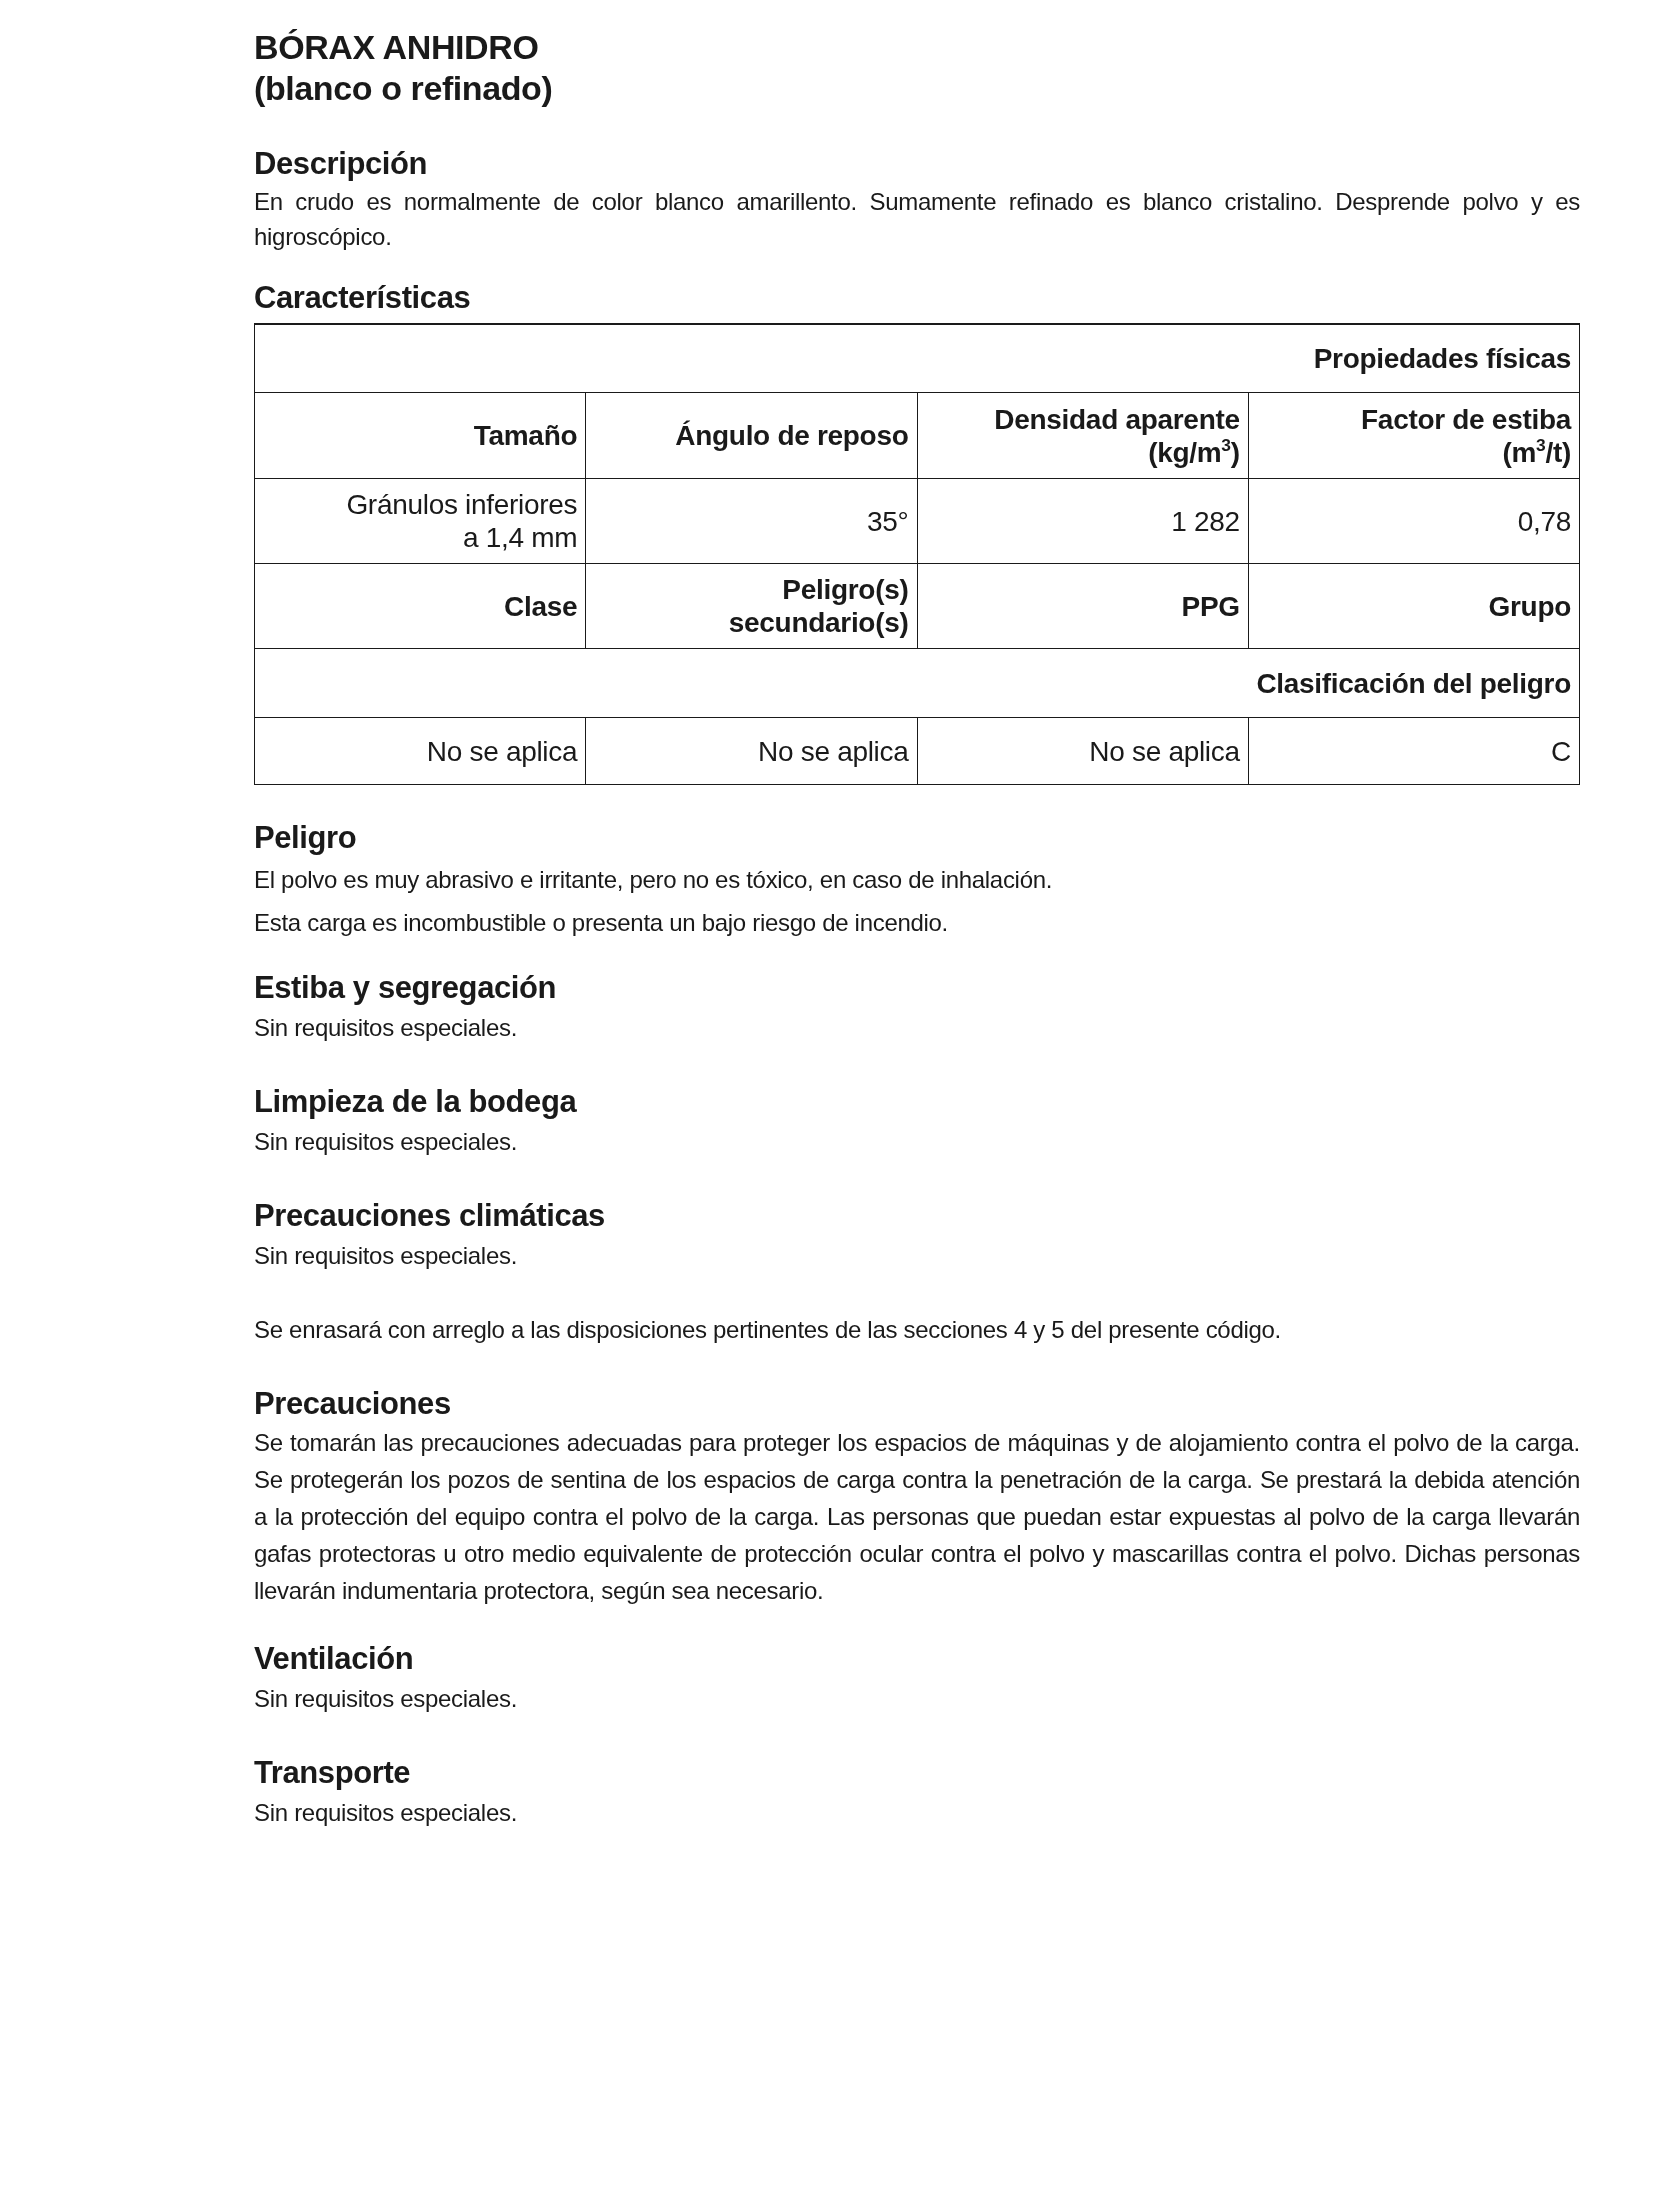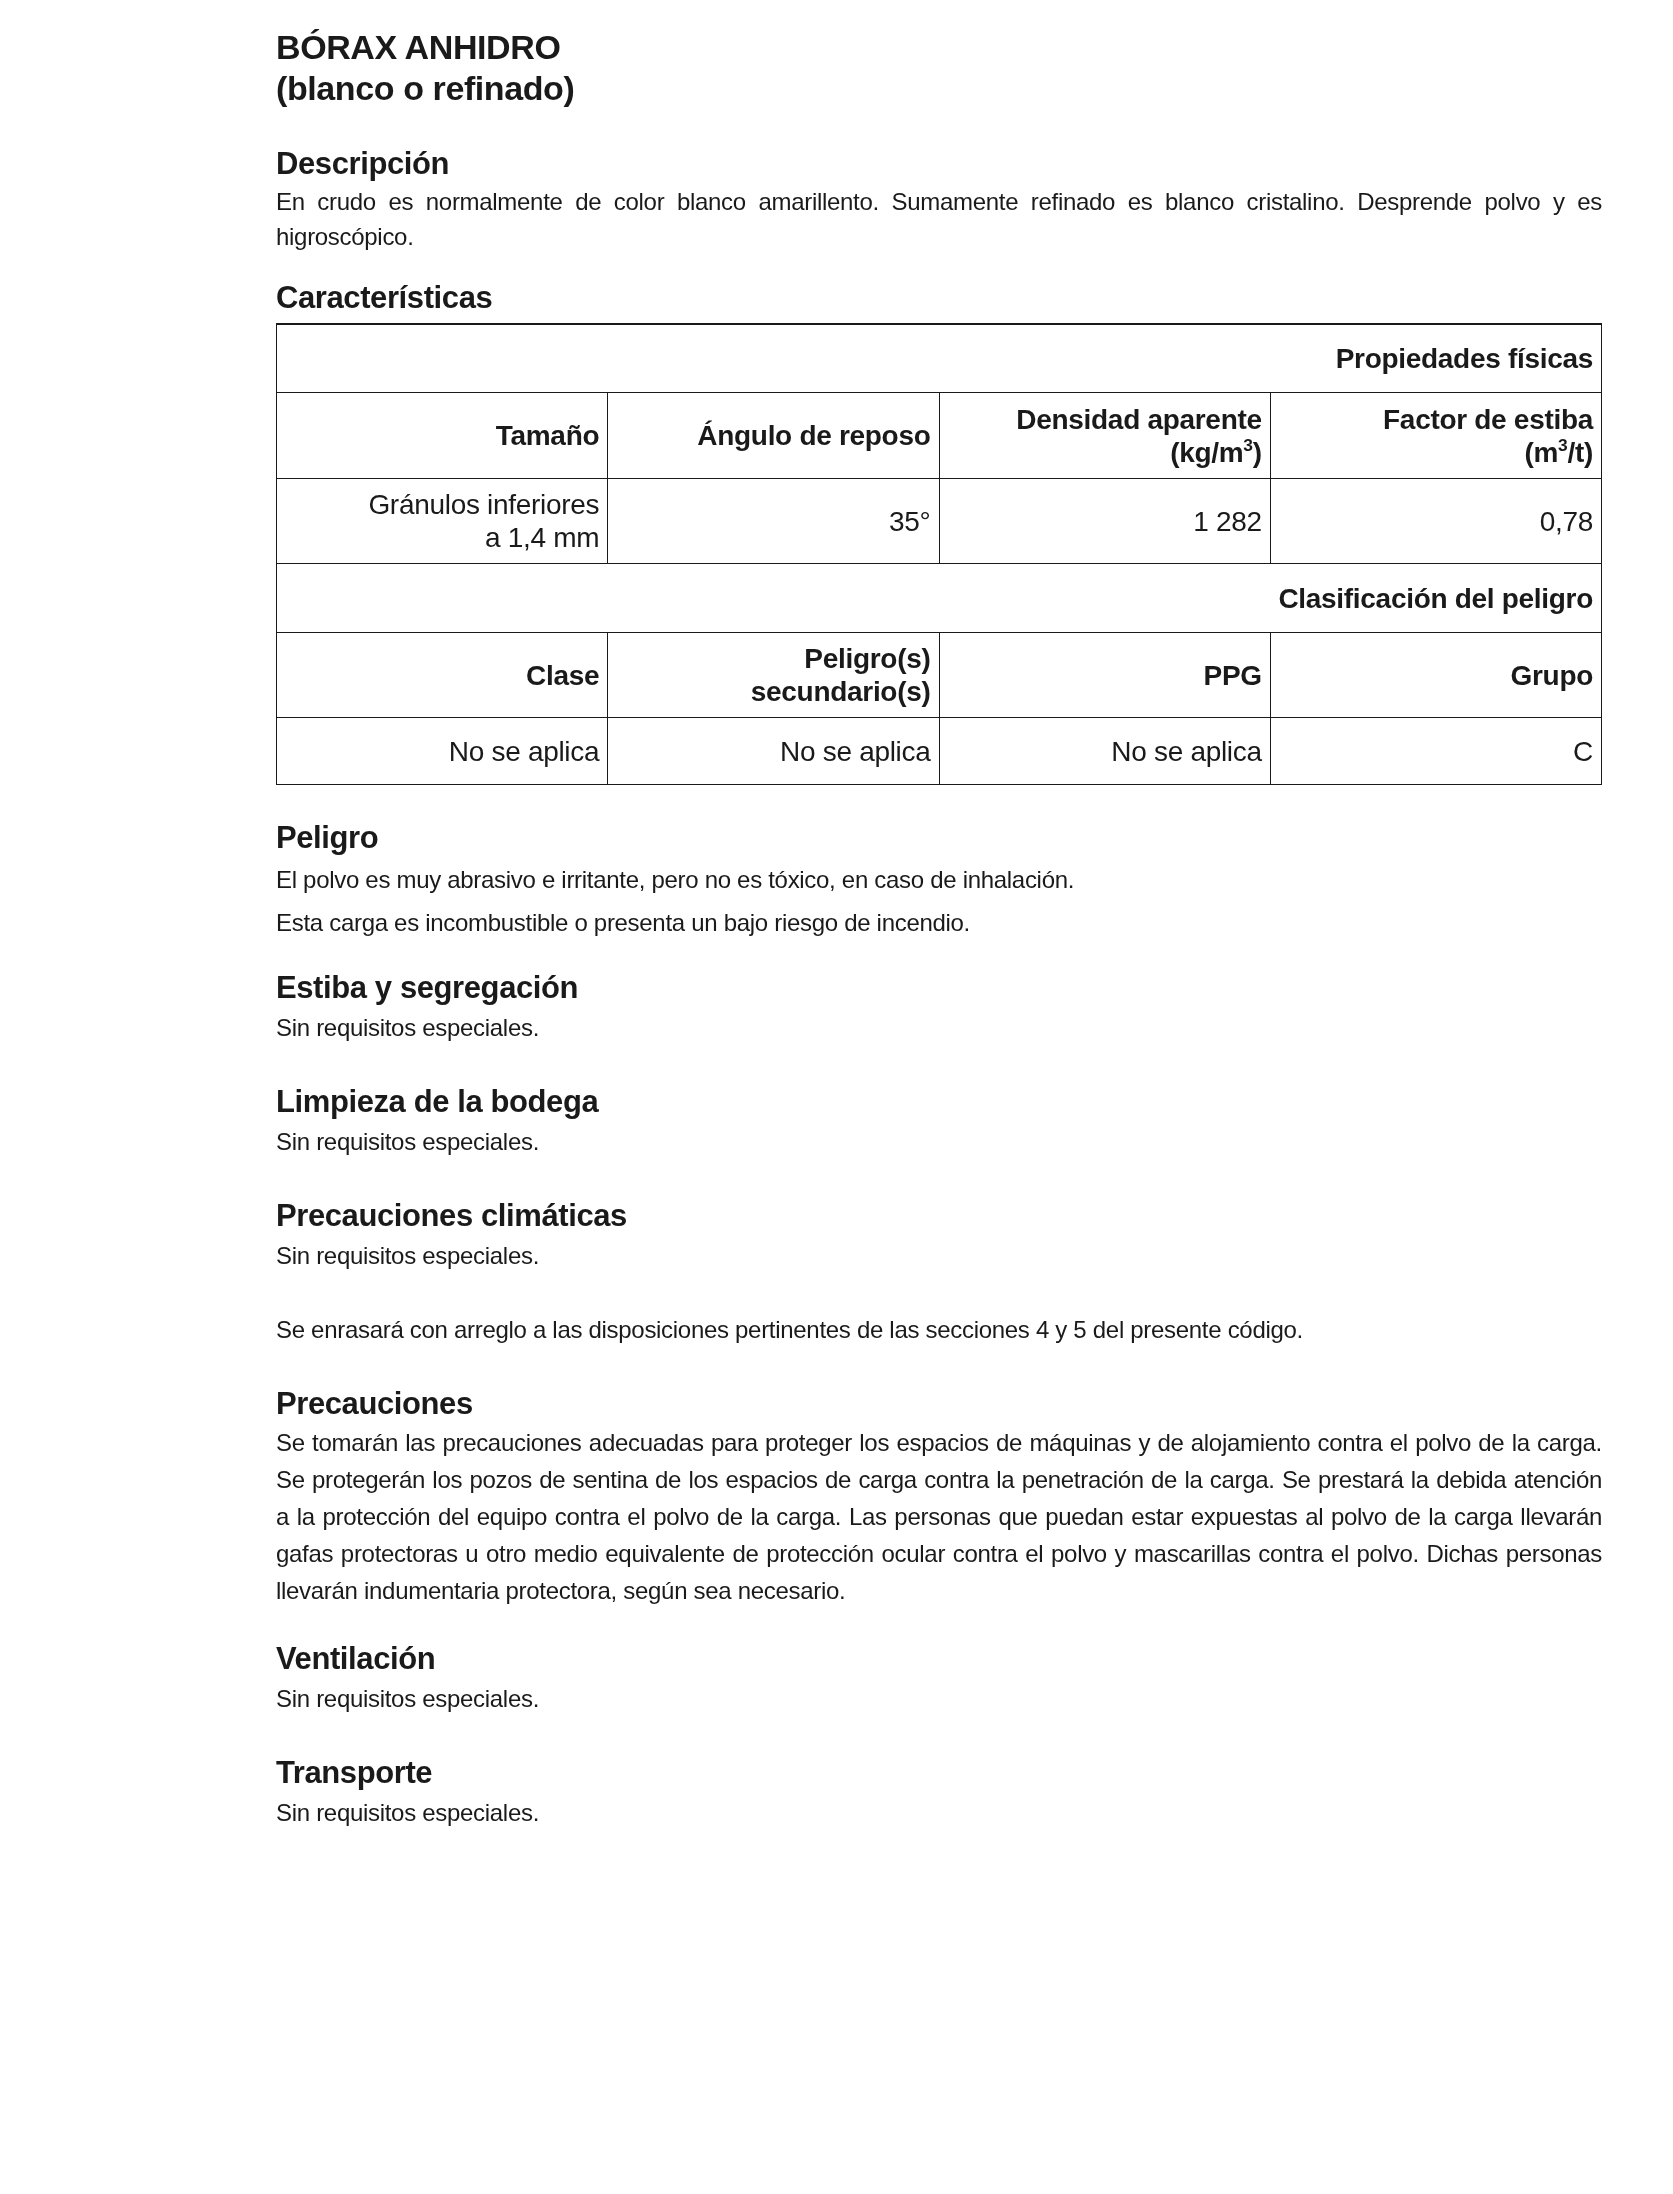--- a/index.html
+++ b/index.html
@@ -2,21 +2,21 @@
 <html style="font-size:12.6px"><head>
   <meta charset="utf-8">
   <style>
     html, body { margin: 0; padding: 0; background: #ffffff; }
     body {
       width: 1673px; height: 2194px; position: relative; overflow: hidden;
       font-family: "Liberation Sans", "DejaVu Sans", sans-serif;
       color: #1a1a1a;
     }
     .page {
-      position: absolute; left: 276px; top: 27px; width: 1326px;
+      position: absolute; left: 254px; top: 27px; width: 1326px;
     }
     .title {
       font-weight: bold; font-size: 34px; line-height: 41px; margin: 0;
       letter-spacing: -0.4px;
     }
     .section { margin: 0; }
     .h {
       font-weight: bold; font-size: 31px; line-height: 40px; margin: 0;
       letter-spacing: -0.4px;
     }
@@ -74,31 +74,31 @@
       </tr>
       <tr style="height:85px">
         <td>
           <div>Gránulos inferiores</div>
           <div>a 1,4 mm</div>
         </td>
         <td>35°</td>
         <td>1 282</td>
         <td>0,78</td>
       </tr>
-      <tr style="height:69px">
-        <td colspan="4" class="band">Clasificación del peligro</td>
-      </tr>
       <tr style="height:85px">
         <td class="th">Clase</td>
         <td class="th">
           <div>Peligro(s)</div>
           <div>secundario(s)</div>
         </td>
         <td class="th">PPG</td>
         <td class="th">Grupo</td>
+      </tr>
+      <tr style="height:69px">
+        <td colspan="4" class="band">Clasificación del peligro</td>
       </tr>
       <tr style="height:67px">
         <td>No se aplica</td>
         <td>No se aplica</td>
         <td>No se aplica</td>
         <td>C</td>
       </tr>
     </tbody>
       </table>
   </div>

